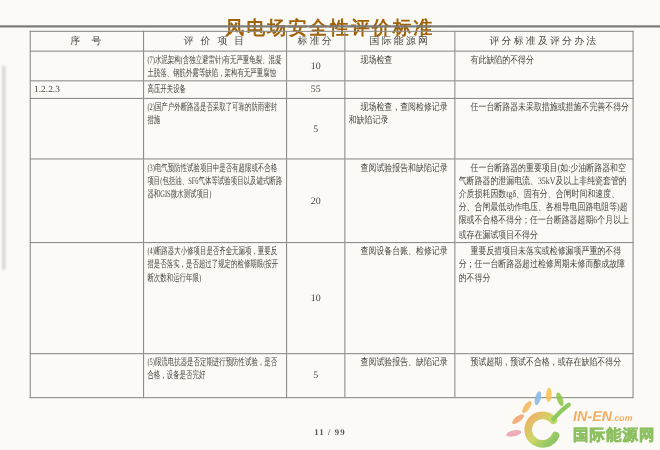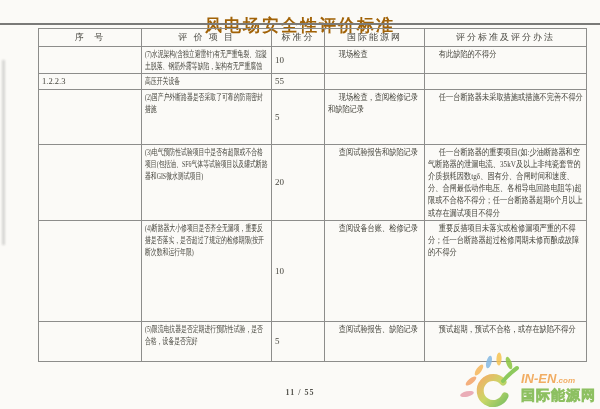--- a/index.html
+++ b/index.html
@@ -14,39 +14,39 @@
     font-size:17px;font-weight:bold;letter-spacing:2px;color:#a16207;
   }
   .title-rule{
     position:absolute;top:23px;left:0;width:600px;height:2px;background:#7a7a78;
   }
   .scan-shadow{
     position:absolute;left:2px;top:60px;width:3px;height:185px;
     background:rgba(120,120,120,.28);filter:blur(1px);
   }
   table.eval{
-    position:absolute;left:38px;top:28px;width:548px;
+    position:absolute;left:27px;top:28px;width:548px;
     border-collapse:collapse;table-layout:fixed;
     font-size:9px;color:#47463e;
   }
   .eval th,.eval td{border:1px solid #8d8d8b;padding:1px 3px;overflow:hidden;}
   .eval thead tr{height:18px;}
   .eval th{
     font-weight:normal;text-align:center;vertical-align:middle;
     letter-spacing:2px;white-space:pre;color:#4a4942;
   }
   .eval tbody tr:nth-child(1){height:26px;}
   .eval tbody tr:nth-child(2){height:13px;}
   .eval tbody tr:nth-child(3){height:55px;}
   .eval tbody tr:nth-child(4){height:31px;}
   .eval tbody tr:nth-child(5){height:101px;}
   .eval tbody tr:nth-child(6){height:40px;}
   .eval tbody tr:nth-child(7){height:25px;}
   .c-no{vertical-align:middle;text-align:left;padding-left:4px;font-size:8.5px;}
-  .c-score{vertical-align:middle;text-align:left;}
+  .c-score{vertical-align:middle;text-align:center;}
   .c-item,.c-method,.c-criteria{vertical-align:top;}
   .in{line-height:12.2px;}
   .sq-item{transform:scaleX(.65);transform-origin:0 0;width:153.8%;}
   .sq{transform:scaleX(.8);transform-origin:0 0;width:125%;}
   .c-method .in,.c-criteria .in{text-indent:1.5em;}
   .page-number{
     position:absolute;top:388px;left:0;width:600px;text-align:center;
     font-size:8px;font-weight:bold;color:#55544e;letter-spacing:1px;
   }
   .logo{
@@ -176,21 +176,21 @@
         <td class="c-method">
           <div class="in sq">查阅试验报告、缺陷记录</div>
         </td>
         <td class="c-criteria">
           <div class="in sq">预试超期，预试不合格，或存在缺陷不得分</div>
         </td>
       </tr>
     </tbody>
 </table>
 
-<div class="page-number">11 / 55</div>
+<div class="page-number">11 / 99</div>
 
 <svg class="logo" viewBox="0 0 145 59" xmlns="http://www.w3.org/2000/svg">
   <defs>
     <linearGradient id="swirlGrad" x1="0" y1="0" x2="1" y2="1">
       <stop offset="0" stop-color="#f2a24d"></stop>
       <stop offset="0.5" stop-color="#c3d24f"></stop>
       <stop offset="1" stop-color="#6db84a"></stop>
     </linearGradient>
   </defs>
   <g>

